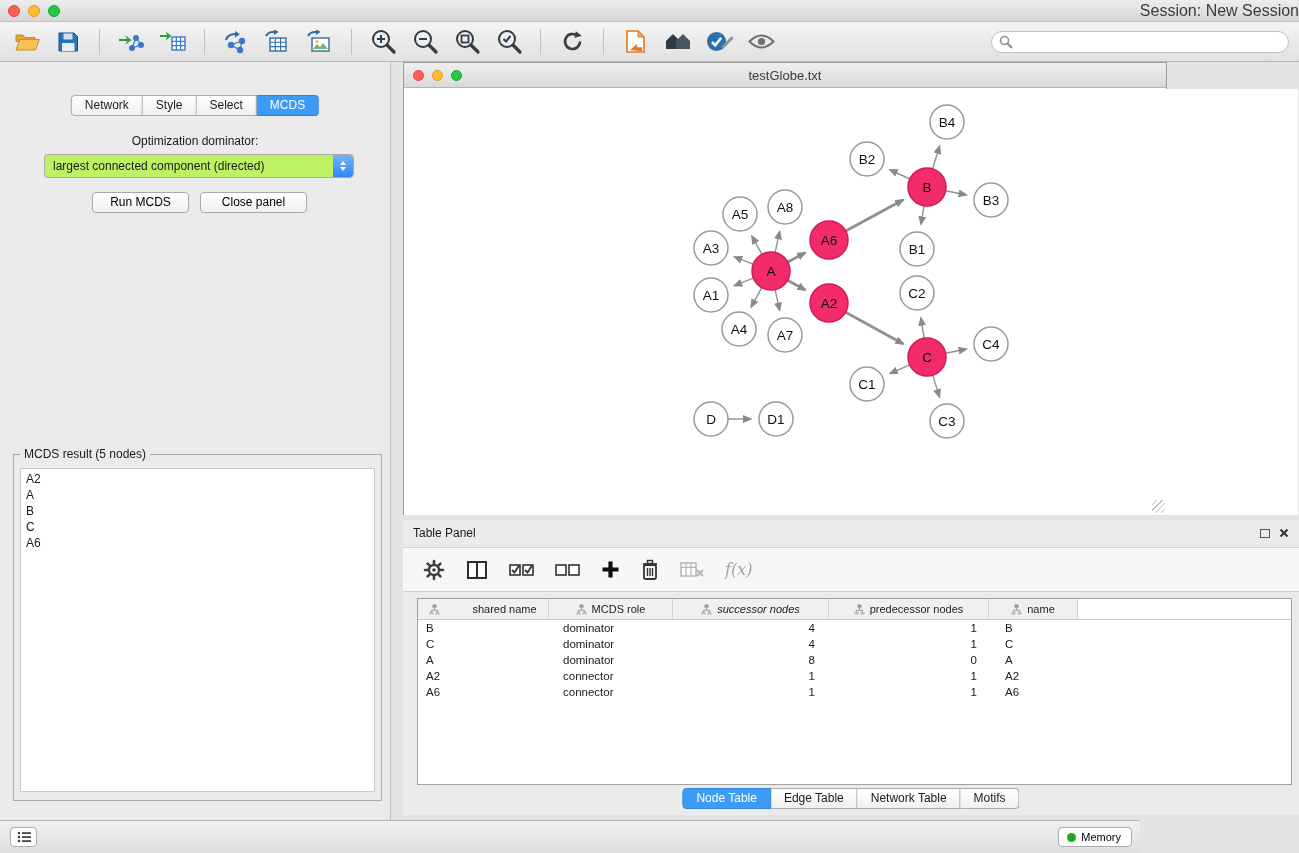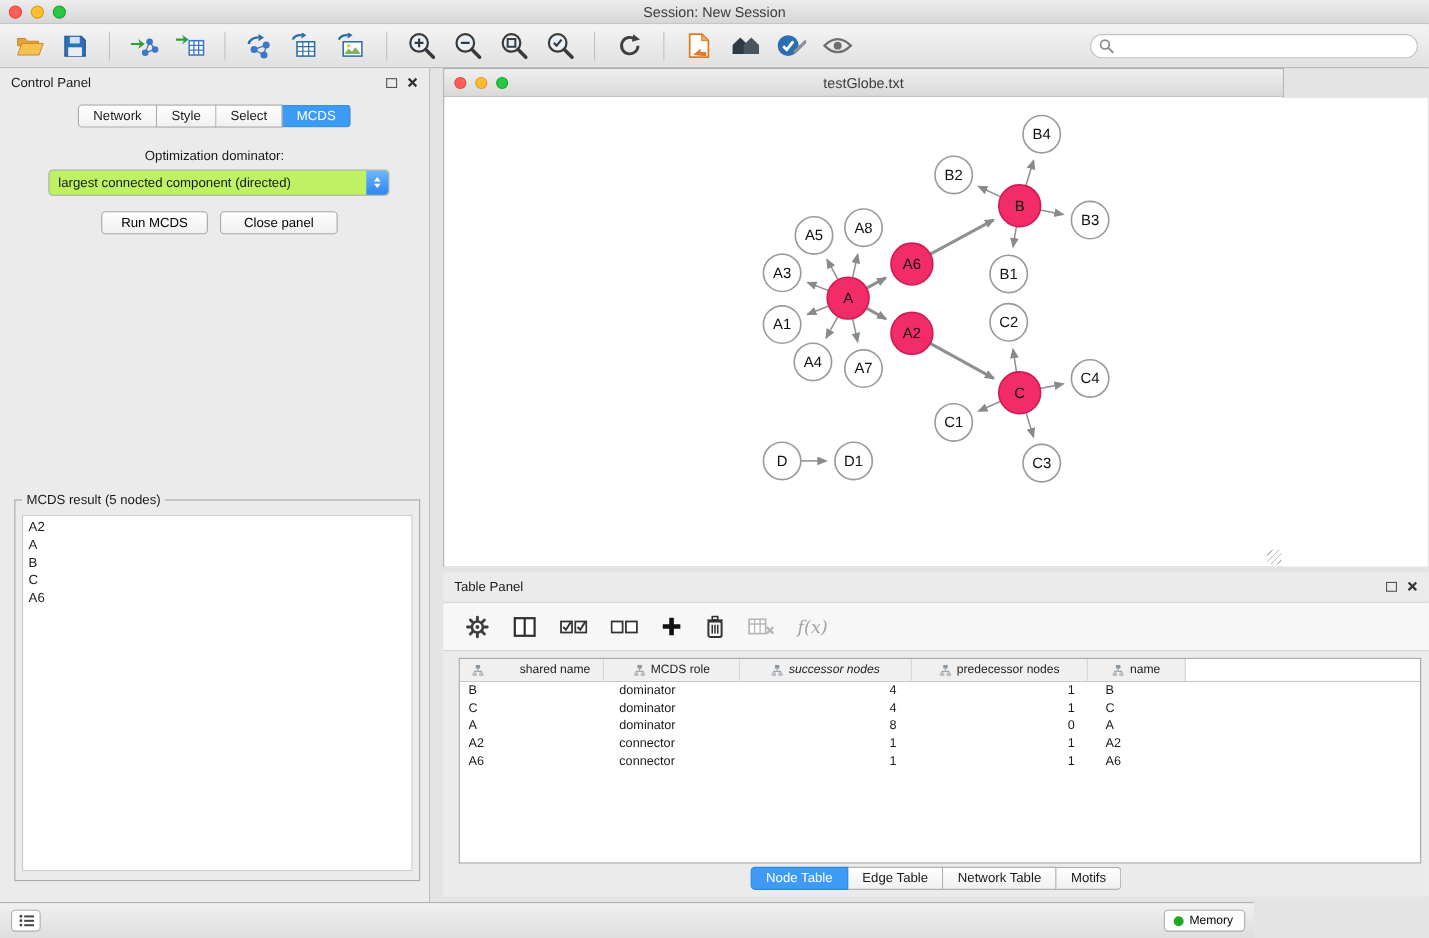--- a/index.html
+++ b/index.html
@@ -2,21 +2,21 @@
 <html><head>
 <meta charset="utf-8">
 <style>
   * { margin:0; padding:0; box-sizing:border-box; }
   html,body { width:1299px; height:853px; overflow:hidden; }
   body { font-family:"Liberation Sans", sans-serif; font-size:12px; color:#1a1a1a; background:#e4e4e4; position:relative; }
 
   
   .titlebar { position:absolute; left:0; top:0; width:1299px; height:22px;
     background:linear-gradient(#ededed,#d6d6d6); border-bottom:1px solid #c3c3c3;
-    text-align:center; line-height:22px; font-size:13px; color:#3c3c3c; }
+    text-align:right; line-height:22px; font-size:16px; color:#3c3c3c; }
   .traffic { position:absolute; left:8px; top:5px; display:flex; gap:8px; }
   .light { width:12px; height:12px; border-radius:50%; }
   .light.red { background:#ff5f57; border:1px solid #e0443e; }
   .light.yellow { background:#febc2e; border:1px solid #d89e24; }
   .light.green { background:#28c840; border:1px solid #1da22f; }
   .traffic.small .light { width:11px; height:11px; }
 
   
   .toolbar { position:absolute; left:0; top:22px; width:1299px; height:40px;
     background:linear-gradient(#f4f4f4,#e1e1e1); border-bottom:1px solid #b9b9b9;
@@ -243,29 +243,20 @@
       <svg width="14" height="14" viewBox="0 0 14 14">
         <circle cx="5.5" cy="5.5" r="4" fill="none" stroke="#8a8a8a" stroke-width="1.5"></circle>
         <line x1="8.5" y1="8.5" x2="12.5" y2="12.5" stroke="#8a8a8a" stroke-width="1.8" stroke-linecap="round"></line>
       </svg>
     </span>
     <input class="search-input" type="text" placeholder="" style="">
   </div>
 </div>
 
 <div class="control-panel">
-  <div class="panel-header">
-    <span>Control Panel</span>
-    <span class="panel-controls">
-      <span class="float-icon"></span>
-      <svg width="10" height="10" viewBox="0 0 10 10">
-        <path d="M1.5 1.5 L8.5 8.5 M8.5 1.5 L1.5 8.5" stroke="#333" stroke-width="2"></path>
-      </svg>
-    </span>
-  </div>
 
   <div class="seg-tabs cp-tabs">
     <div class="seg">Network</div>
     <div class="seg">Style</div>
     <div class="seg">Select</div>
     <div class="seg active">MCDS</div>
   </div>
 
   <div class="opt-label">Optimization dominator:</div>
 

